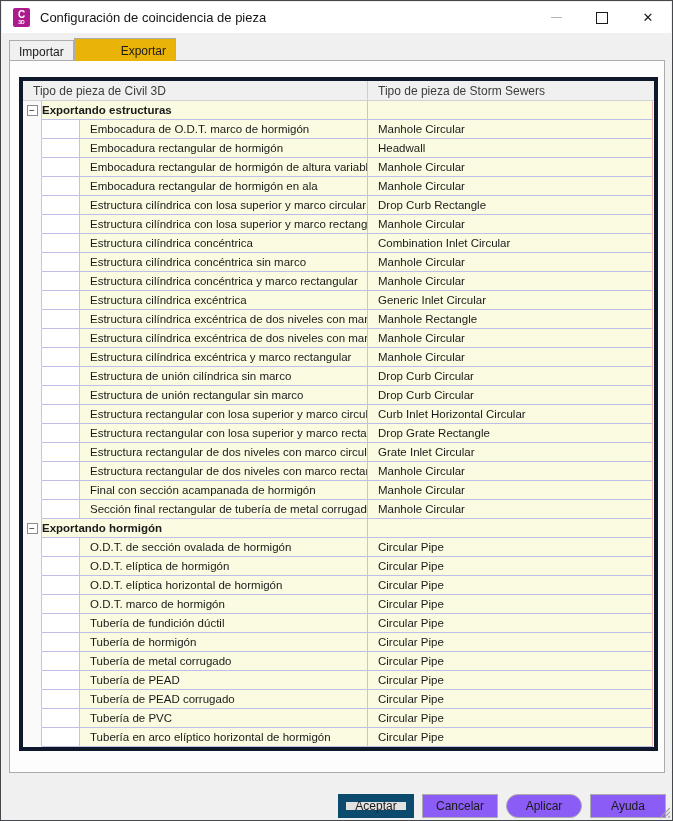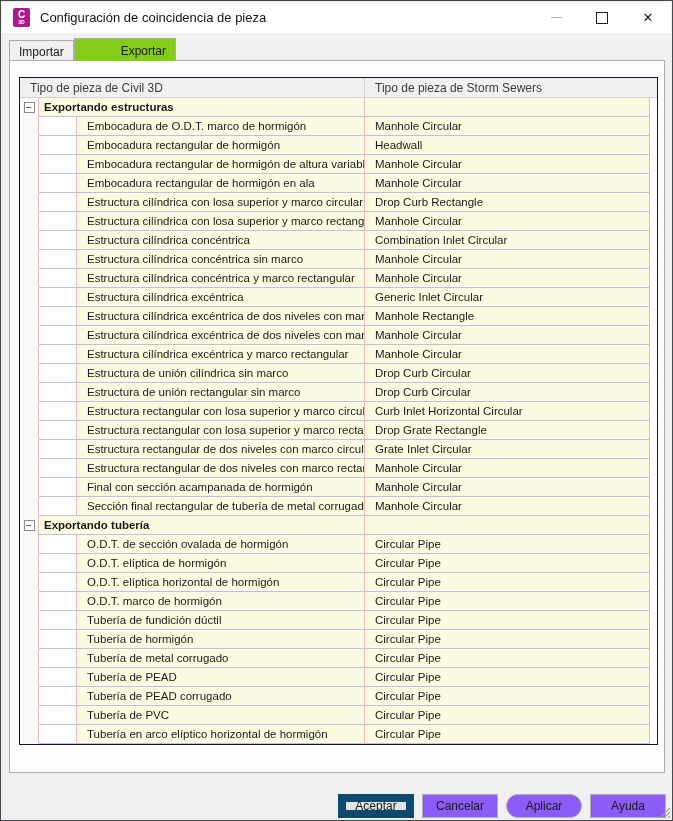--- a/index.html
+++ b/index.html
@@ -38,49 +38,49 @@
   .close-glyph{font-size:13px;color:#1a1a1a;line-height:1;}
   
   .tabstrip{position:absolute;left:8px;top:37px;height:22px;display:flex;align-items:flex-end;z-index:3;}
   .tab{
     box-sizing:border-box;height:20px;padding:2px 9px 0 9px;
     font-size:12px;color:#1a1a1a;
     border:1px solid #acacac;border-bottom:none;
     background:#f0f0f0;display:flex;align-items:center;
   }
   .tab.active{
-    height:23px;background:#84cc16;position:relative;z-index:4;
+    height:23px;background:#eab308;position:relative;z-index:4;
     margin-bottom:-1px;padding-bottom:1px;padding-left:46px;
   }
   
   .tabpage{
     position:absolute;left:8px;top:59px;width:656px;height:713px;
     box-sizing:border-box;border:1px solid #acacac;background:#fdfdfd;z-index:2;
   }
   
   .grid{
     position:absolute;left:9px;top:16px;width:639px;
-    box-sizing:border-box;border:1px solid #0f172a;background:#4c1d95;
+    box-sizing:border-box;border:4px solid #0f172a;background:#4c1d95;
     font-size:11.5px;color:#1a1a1a;
   }
   .grid *{box-sizing:border-box;}
   .grid-header{display:flex;height:20px;background:#f0f0f0;border-bottom:1px solid #d2d2d2;}
   .hcell{display:flex;align-items:center;padding-left:10px;color:#3c3c3c;font-size:12px;
          white-space:nowrap;overflow:hidden;}
   .hcell1{width:345px;border-right:1px solid #cfcfcf;}
   .hcell2{width:285px;}
   .hfill{flex:1;}
   .row{display:flex;height:19px;}
   .gutter{width:19px;background:#fafafa;border-right:1px solid #f0b4b4;
           display:flex;align-items:center;justify-content:center;}
   .row:not(.group-row) .gutter{border-bottom:1px solid #fafafa;}
   .indent{width:38px;background:#ffffff;border-right:1px solid #f0b4b4;border-bottom:1px solid #bebee6;}
   .cell{background:#fbfbe1;border-bottom:1px solid #bebee6;white-space:nowrap;overflow:hidden;
         display:flex;align-items:center;}
-  .c1g{width:326px;padding-left:5px;font-weight:bold;border-right:1px solid #f0b4b4;}
+  .c1g{width:326px;font-weight:bold;border-right:1px solid #f0b4b4;}
   .c1{width:288px;padding-left:10px;border-right:1px solid #f0b4b4;}
   .c2{width:285px;padding-left:10px;border-right:1px solid #f0b4b4;}
   .rfill{flex:1;background:#ffffff;}
   .expand-box{
     width:11px;height:11px;border:1px solid #8c8c8c;background:#ffffff;
     display:flex;align-items:center;justify-content:center;
     font-size:10px;line-height:9px;color:#1a1a1a;
   }
   
   .btnbar{position:absolute;left:0;right:0;top:780px;height:41px;}
@@ -286,21 +286,21 @@
             <div class="gutter"></div>
             <div class="indent"></div>
             <div class="cell c1">Sección final rectangular de tubería de metal corrugado</div>
             <div class="cell c2">Manhole Circular</div>
             <div class="rfill"></div>
           </div>
           <div class="row group-row">
             <div class="gutter">
               <div class="expand-box">−</div>
             </div>
-            <div class="cell c1g">Exportando tubería</div>
+            <div class="cell c1g">Exportando hormigón</div>
             <div class="cell c2"></div>
             <div class="rfill"></div>
           </div>
           <div class="row">
             <div class="gutter"></div>
             <div class="indent"></div>
             <div class="cell c1">O.D.T. de sección ovalada de hormigón</div>
             <div class="cell c2">Circular Pipe</div>
             <div class="rfill"></div>
           </div>

